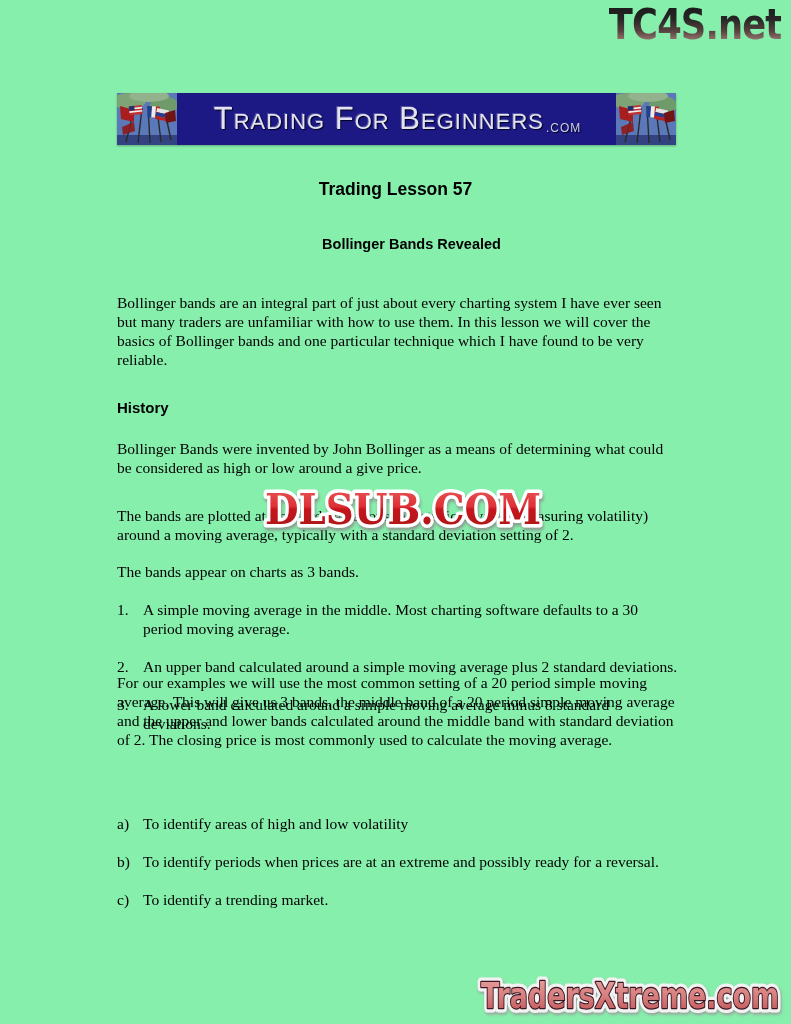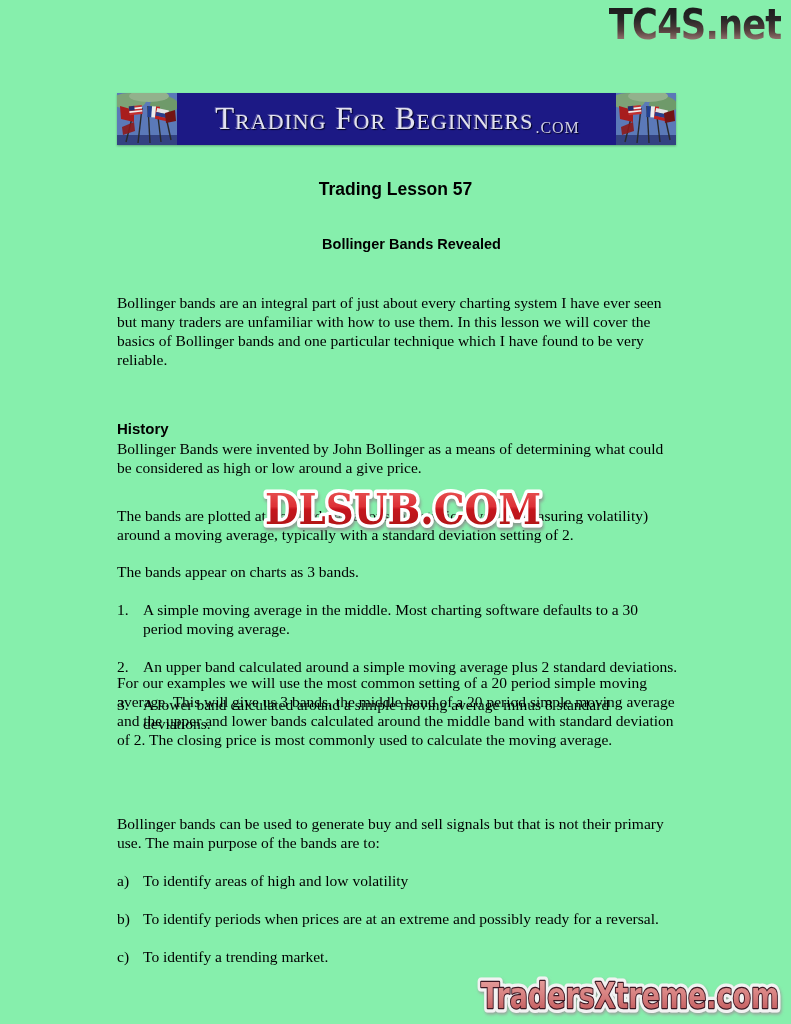--- a/index.html
+++ b/index.html
@@ -47,30 +47,30 @@
   .banner .flags { width: 60px; height: 52px; flex: none; display: block; }
   .banner-mid {
     flex: 1;
     display: flex;
     align-items: center;
     justify-content: center;
     overflow: hidden;
     white-space: nowrap;
   }
   .banner-title {
-    font-family: Liberation Serif, serif;
+    font-family: Liberation Sans, sans-serif;
     font-variant: small-caps;
     font-size: 31px;
     color: var(--banner-text, #e2e2f0);
     text-shadow: 1px 1px 1px #00001e, -1px -1px 0 rgba(255,255,255,.25);
     letter-spacing: 1px;
   }
   .banner-suffix {
-    font-family: Liberation Serif, serif;
-    font-size: 16px;
+    font-family: Liberation Sans, sans-serif;
+    font-size: 12px;
     letter-spacing: 1px;
     color: #cfcfe4;
     position: relative;
     top: 9px;
     left: 2px;
     text-shadow: 1px 1px 1px #00001e;
   }
 
   
   .title {
@@ -109,21 +109,21 @@
     position: absolute;
     left: 117px;
     width: 640px;
     margin: 0;
     font-size: 15.5px;
     line-height: 19px;
     white-space: pre-line;
     font-family: Liberation Serif, serif;
   }
   .pos-intro    { top: 293px; }
-  .pos-history  { top: 420px; }
+  .pos-history  { top: 399px; }
   .pos-hist1    { top: 439px; }
   .pos-hist2    { top: 506px; }
   .pos-bands    { top: 543px; }
   .pos-examples { top: 673px; }
   .pos-purpose  { top: 795px; }
 
   .li { display: flex; }
   .li .marker { flex: none; width: 26px; white-space: pre; }
   .li .li-text { flex: 1; white-space: pre-line; }
 
@@ -264,22 +264,20 @@
 deviations.</span>
     </div>
   </div>
 
   <p class="body pos-examples">For our examples we will use the most common setting of a 20 period simple moving
 average. This will give us 3 bands, the middle band of a 20 period simple moving average
 and the upper and lower bands calculated around the middle band with standard deviation
 of 2. The closing price is most commonly used to calculate the moving average.</p>
 
   <div class="body pos-purpose">
-    <div>Bollinger bands can be used to generate buy and sell signals but that is not their primary
-use. The main purpose of the bands are to:</div>
     <div class="li">
       <span class="marker">a)</span><span class="li-text">To identify areas of high and low volatility</span>
     </div>
     <div class="li">
       <span class="marker">b)</span><span class="li-text">To identify periods when prices are at an extreme and possibly ready for a reversal.</span>
     </div>
     <div class="li">
       <span class="marker">c)</span><span class="li-text">To identify a trending market.</span>
     </div>
   </div>

